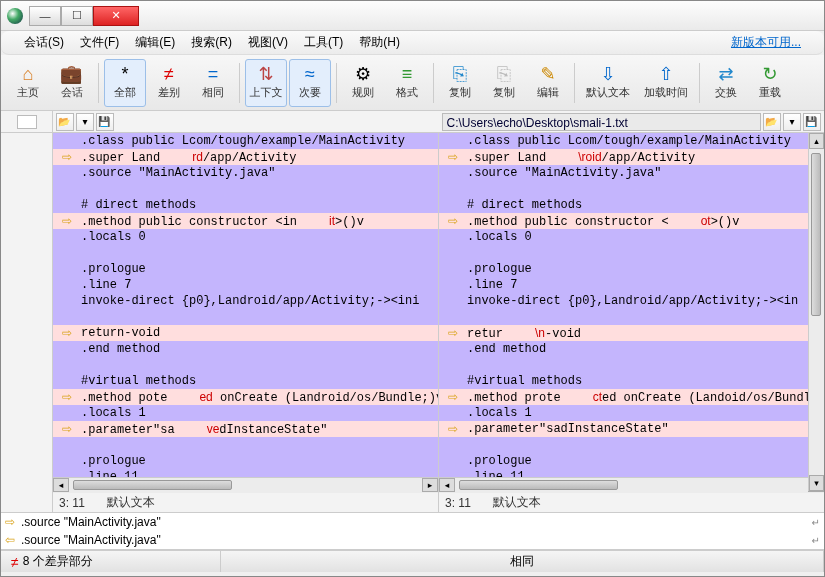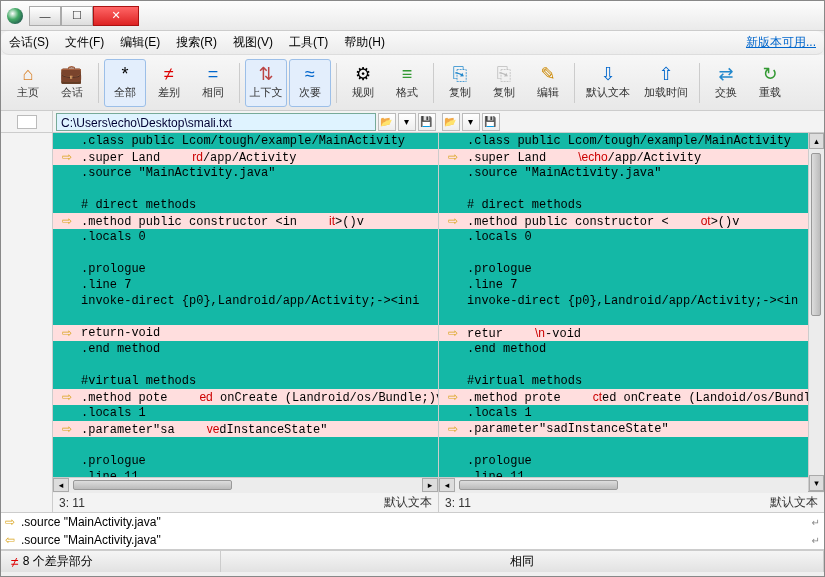--- a/index.html
+++ b/index.html
@@ -5,21 +5,21 @@
 * { margin:0; padding:0; box-sizing:border-box; font-family:"Microsoft YaHei","Segoe UI",Tahoma,sans-serif; font-size:12px; }
 body { background:#f0f0f0; width:825px; height:577px; overflow:hidden; border:1px solid #888; }
 
 .title-bar { height:30px; background:linear-gradient(#fdfdfd,#eaeaea); display:flex; align-items:center; padding:0 6px; border-bottom:1px solid #ccc; }
 .title-bar .app-icon { width:16px; height:16px; border-radius:50%; background:radial-gradient(circle at 35% 35%, #fff 0%, #4a6 40%, #134 100%); margin-right:6px; }
 .title-text { flex:1; color:#333; }
 .win-btns { display:flex; gap:0; }
 .win-btn { width:32px; height:20px; border:1px solid #aaa; background:linear-gradient(#fff,#ddd); display:flex; align-items:center; justify-content:center; font-size:11px; color:#333; }
 .win-btn.close { background:linear-gradient(#f66,#d22); color:#fff; border-color:#a11; width:46px; }
 
-.menu-bar { height:24px; background:linear-gradient(#fafafa,#ececec); display:flex; align-items:center; padding:0 0; border-bottom:1px solid #ddd;border-radius:8px; }
+.menu-bar { height:24px; background:linear-gradient(#fafafa,#ececec); display:flex; align-items:center; padding:0 15px; border-bottom:1px solid #ddd;border-radius:8px; }
 .menu-item { padding:0 8px; cursor:default; }
 .menu-right { margin-left:auto; color:#0066cc; padding:0 8px; text-decoration:underline; cursor:pointer; }
 
 .toolbar { height:56px; background:linear-gradient(#f7f7f7,#e8e8e8); display:flex; align-items:center; padding:4px 6px; gap:2px; border-bottom:1px solid #ccc; }
 .tool-btn { width:42px; height:48px; display:flex; flex-direction:column; align-items:center; justify-content:center; gap:2px; border:1px solid transparent; border-radius:3px; cursor:default; }
 .tool-btn.active { background:#e3eefc; border-color:#9cbfe8; }
 .tool-btn .glyph { font-size:18px; line-height:1; }
 .tool-btn .lbl { font-size:11px; color:#333; }
 .tool-sep { width:1px; height:40px; background:#ccc; margin:0 3px; }
 
@@ -28,35 +28,35 @@
 .handle-box { width:20px; height:14px; border:1px solid #bbb; background:#fff; }
 .path-side { flex:1; display:flex; align-items:center; gap:2px; padding:0 3px; }
 .path-input { flex:1; height:18px; line-height:18px; padding:0 4px; font-size:12px; font-family:inherit; border:1px solid #7a9; background:#dff3ff; color:#003; }
 .path-side.r .path-input { background:#eaeaea; border-color:#bbb; }
 .small-btn { width:18px; height:18px; border:1px solid #bbb; background:linear-gradient(#fff,#eee); display:flex; align-items:center; justify-content:center; font-size:10px; }
 
 .compare-area { display:flex; height:360px; }
 .gutter-strip { width:52px; background:#f3f3f3; border-right:1px solid #ccc; }
 .pane { flex:1; display:flex; flex-direction:column; border-right:1px solid #ccc; background:#fff; overflow:hidden; }
 .pane:last-child { border-right:none; }
-.code-area { flex:1; overflow:hidden; background:#14b8a6; }
+.code-area { flex:1; overflow:hidden; background:#c4b5fd; }
 .line { display:flex; height:16px; line-height:16px; white-space:pre; }
 .line .arrow-col { width:28px; text-align:center; color:#daa520; font-size:12px; flex-shrink:0; }
 .line .code { flex:1; font-family:"Courier New",monospace; font-size:12px; color:#000; }
 .line.diff { background:#ffdede; }
 .line.diff .code { color:#000; }
 .line .kw { color:#cc0000;padding-left:32px; }
 .pane-scroll { height:16px; background:#ececec; border-top:1px solid #ccc; display:flex; }
 .pane-scroll .track { flex:1; position:relative; }
 .pane-scroll .thumb { position:absolute; left:4px; top:2px; width:45%; height:10px; background:linear-gradient(#ddd,#bbb); border:1px solid #999; border-radius:2px; }
 .pane-scroll .btn { width:16px; height:14px; background:#ddd; border:1px solid #aaa; font-size:9px; display:flex; align-items:center; justify-content:center; }
 
 .pane-status { height:20px; display:flex; border-bottom:1px solid #ccc; background:#f3f3f3; }
 .pane-status .lh { width:52px; border-right:1px solid #ccc; }
-.pane-status .half { flex:1; display:flex; align-items:center; padding:0 6px; gap:36px; border-right:1px solid #ccc;justify-content:space-between; }
+.pane-status .half { flex:1; display:flex; align-items:center; padding:0 6px; gap:22px; border-right:1px solid #ccc; }
 .pane-status .half:last-child { border-right:none; }
 .pane-status small { color:#333; }
 
 .bottom-detail { background:#fff; border-bottom:1px solid #ccc; }
 .detail-line { display:flex; align-items:center; height:18px; padding:0 4px; font-family:"Courier New",monospace; font-size:12px; }
 .detail-line .arr { width:16px; color:#daa520; }
 .detail-line .txt { flex:1; }
 .detail-line .end { color:#888; font-size:10px; }
 
 .status-bar { height:22px; background:linear-gradient(#f5f5f5,#e2e2e2); border-top:1px solid #ccc; display:flex; align-items:center; }
@@ -162,26 +162,26 @@
       <span class="glyph" style="color:#393">↻</span>
       <span class="lbl">重载</span>
     </div>
 </div>
 
 <div class="paths">
   <div class="left-handle">
       <div class="handle-box"></div>
     </div>
   <div class="path-side">
-    <div class="path-input">C:\Users\echo\Desktop\smali.txt</div>
     <div class="small-btn">📂</div>
     <div class="small-btn">▾</div>
     <div class="small-btn">💾</div>
   </div>
   <div class="path-side r">
+    <div class="path-input">C:\Users\echo\Desktop\smali-1.txt</div>
     <div class="small-btn">📂</div>
     <div class="small-btn">▾</div>
     <div class="small-btn">💾</div>
   </div>
 </div>
 
 <div class="compare-area">
   <div class="gutter-strip"></div>
   <div class="pane">
     <div class="code-area" id="left-code">
@@ -212,21 +212,21 @@
       <div class="btn">◂</div>
       <div class="track">
           <div class="thumb"></div>
         </div>
       <div class="btn">▸</div>
     </div>
   </div>
   <div class="pane">
     <div class="code-area" id="right-code">
         <div class="line"><div class="arrow-col"></div><div class="code">.class public Lcom/tough/example/MainActivity</div></div>
-        <div class="line diff"><div class="arrow-col">⇨</div><div class="code">.super Land<span class="kw">\echo</span>/app/Activity</div></div>
+        <div class="line diff"><div class="arrow-col">⇨</div><div class="code">.super Land<span class="kw">\roid</span>/app/Activity</div></div>
         <div class="line"><div class="arrow-col"></div><div class="code">.source "MainActivity.java"</div></div>
         <div class="line"><div class="arrow-col"></div><div class="code"></div></div>
         <div class="line"><div class="arrow-col"></div><div class="code"># direct methods</div></div>
         <div class="line diff"><div class="arrow-col">⇨</div><div class="code">.method public constructor &lt;<span class="kw">ot</span>&gt;()v</div></div>
         <div class="line"><div class="arrow-col"></div><div class="code">.locals 0</div></div>
         <div class="line"><div class="arrow-col"></div><div class="code"></div></div>
         <div class="line"><div class="arrow-col"></div><div class="code">.prologue</div></div>
         <div class="line"><div class="arrow-col"></div><div class="code">.line 7</div></div>
         <div class="line"><div class="arrow-col"></div><div class="code">invoke-direct {p0},Landroid/app/Activity;-&gt;&lt;in</div></div>
         <div class="line"><div class="arrow-col"></div><div class="code"></div></div>

